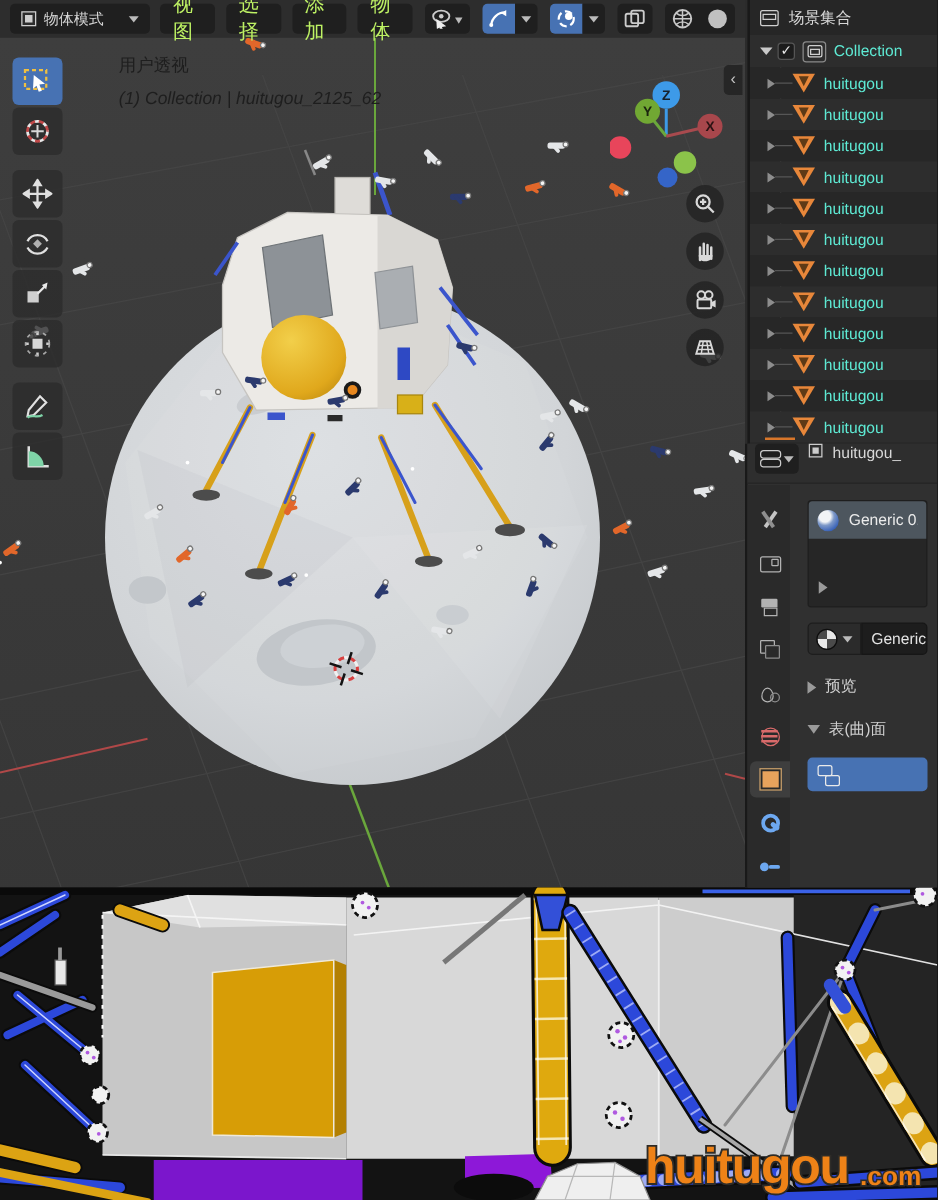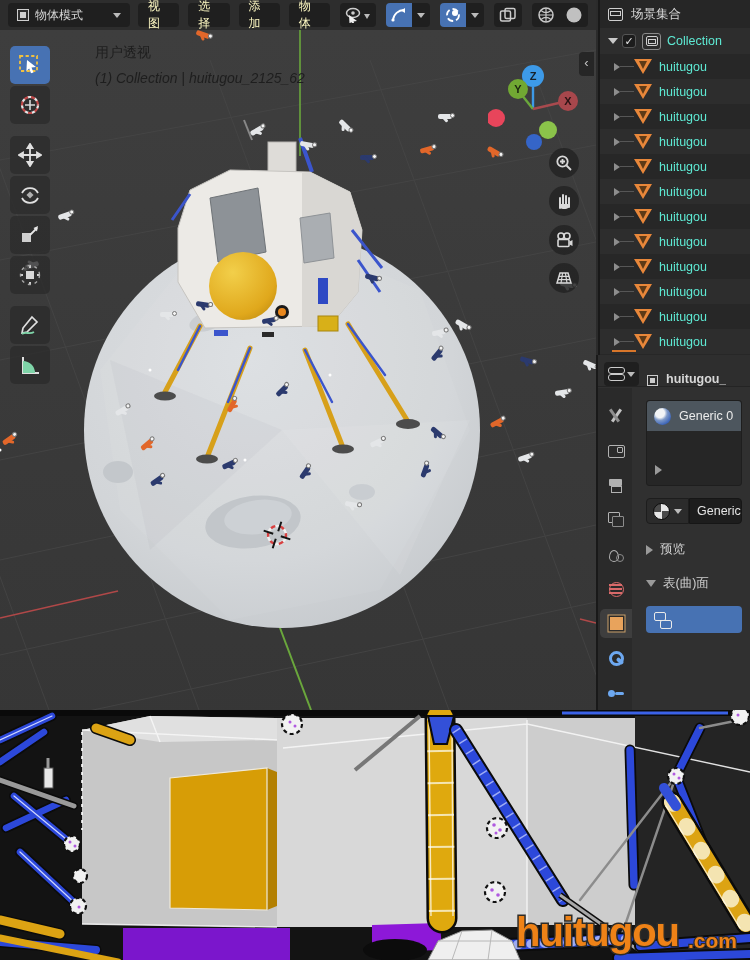--- a/index.html
+++ b/index.html
@@ -10,22 +10,22 @@
   #vp-header{position:absolute;left:0;top:0;width:596px;height:30px;background:#2d2d2d;
     display:flex;align-items:center;gap:8px;padding:0 8px;z-index:30;}
   .hdr-btn{background:#1f1f1f;color:#d5d5d5;border-radius:4px;height:24px;display:flex;
     align-items:center;gap:6px;padding:0 9px;font-size:12px;white-space:nowrap;}
   #mode-btn{width:128px;justify-content:space-between;}
   .mode-icon{width:12px;height:12px;border:1px solid #cfcfcf;position:relative;background:#2d2d2d;}
   .mode-icon::after{content:"";position:absolute;left:2px;top:2px;right:2px;bottom:2px;background:#cfcfcf;}
   .chev{width:0;height:0;border-left:4px solid transparent;border-right:4px solid transparent;
     border-top:5px solid #bbb;margin-left:auto;}
   #menu-bar{display:flex;gap:9px;}
-  .menu-btn{background:#1f1f1f;color:#fef9c3;border-radius:4px;height:24px;padding:0 10px;
-    font-size:12px;display:flex;align-items:center;}
+  .menu-btn{background:#1f1f1f;color:#bef264;border-radius:4px;height:24px;padding:0 10px;
+    font-size:16px;display:flex;align-items:center;}
   .hctl{display:flex;align-items:center;margin-left:2px;}
   .hctl .seg{background:#1f1f1f;height:24px;display:flex;align-items:center;padding:0 5px;}
   .hctl .seg.first{border-radius:4px 0 0 4px;}
   .hctl .seg.last{border-radius:0 4px 4px 0;}
   .hctl .seg.blue{background:#4772b3;}
   .hctl.single .seg{border-radius:4px;}
 
   
   #outliner{position:absolute;left:598px;top:0;width:152px;height:355px;background:#272727;
     overflow:hidden;z-index:25;border-left:2px solid #191919;}
@@ -81,21 +81,21 @@
   .astro{position:absolute;height:5px;border-radius:2px;z-index:4;}
   .astro::before{content:"";position:absolute;width:9px;height:3px;background:inherit;
     left:2px;top:3px;transform:rotate(48deg);border-radius:2px;}
   .astro .head{position:absolute;right:-3px;top:-1px;width:5px;height:5px;border-radius:50%;
     background:#f4f4f4;border:1px solid #777;}
 
   
   #props{position:absolute;left:596px;top:355px;width:154px;height:355px;background:#303030;z-index:25;
     border-left:2px solid #191919;}
   #props-header{height:32px;background:#2e2e2e;border-bottom:1px solid #242424;display:flex;
-    align-items:flex-end;gap:8px;padding:0 6px;font-weight:bold;}
+    align-items:flex-start;gap:8px;padding:0 6px;}
   #props-selector{background:#1f1f1f;border-radius:4px;height:24px;display:flex;align-items:center;
     padding:0 4px;gap:3px;}
   .props-sel-icon{width:16px;height:14px;position:relative;}
   .props-sel-icon::before,.props-sel-icon::after{content:"";position:absolute;left:0;width:15px;height:5px;
     border:1.5px solid #ccc;border-radius:3px;}
   .props-sel-icon::before{top:0;} .props-sel-icon::after{top:7px;}
   .crumb-icon{width:11px;height:11px;border:1px solid #ccc;position:relative;background:transparent;}
   .crumb-icon::after{content:"";position:absolute;inset:2px;background:#ccc;}
   #props-crumb{color:#d8d8d8;font-size:12.5px;white-space:nowrap;overflow:hidden;}
   #ptab-col{position:absolute;left:0;top:33px;width:34px;bottom:0;background:#2a2a2a;display:flex;

